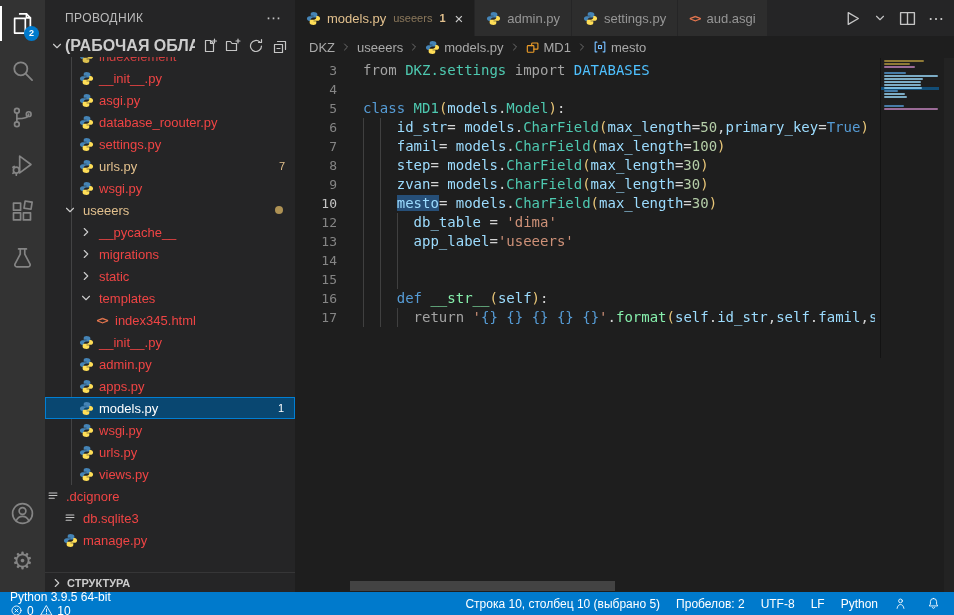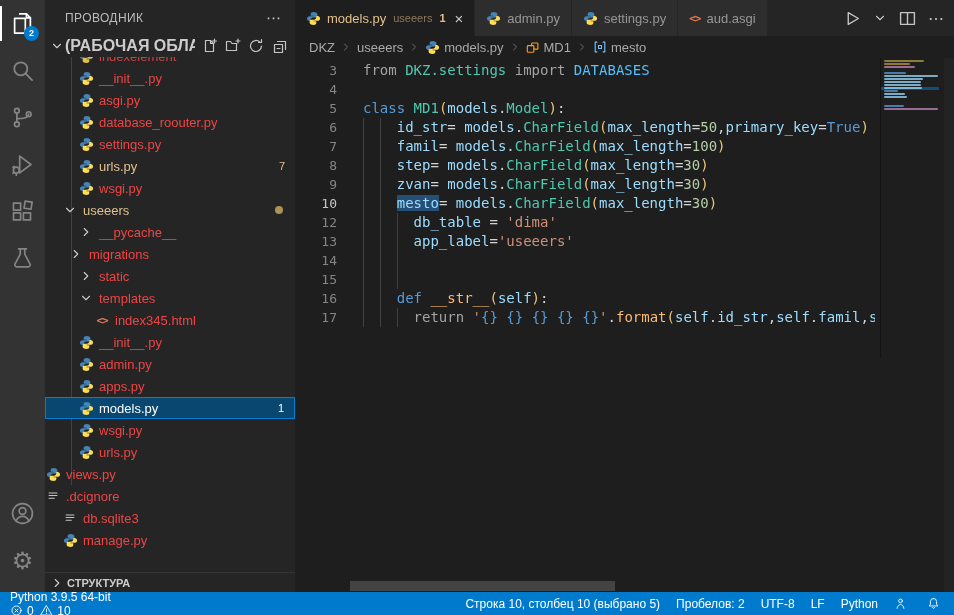--- a/index.html
+++ b/index.html
@@ -63,21 +63,21 @@
   
   #code { position:absolute; left:0; top:58px; right:79px; height:300px; padding-top:3px;
     font-family:"DejaVu Sans Mono","Liberation Mono",monospace; font-size:14px; overflow:hidden; }
   .code-line { display:flex; height:19px; line-height:19px; white-space:pre; }
   .code-line .num { display:inline-block; width:42px; text-align:right; color:#858585; flex:none;
     font-size:13px; }
   .code-line.cur .num { color:#c6c6c6; }
   .line-text { position:relative; margin-left:26px; flex:1; overflow:hidden; }
   .guide { position:absolute; top:0; bottom:0; width:0; border-left:1px solid #404040; }
   .s-kw{color:#569cd6} .s-ctrl{color:#a3a3a3} .s-type{color:#4ec9b0} .s-var{color:#9cdcfe}
-  .s-const{color:#4fc1ff} .s-fn{color:#fdba74} .s-str{color:#ce9178} .s-num{color:#b5cea8}
+  .s-const{color:#4fc1ff} .s-fn{color:#86efac} .s-str{color:#ce9178} .s-num{color:#b5cea8}
   .s-p{color:#d4d4d4} .s-br{color:#e8c678} .s-fmt{color:#569cd6}
   .s-sel{color:#9cdcfe; background:#264f78;}
 
   
   #minimap { position:absolute; left:585px; top:58px; width:59px; height:300px; border-left:1px solid rgba(0,0,0,.35); }
   .mm-bar { height:2px; margin:0 0 1px 3px; border-radius:1px; }
   #mm-sel { position:absolute; left:0; right:0; height:3px; background:rgba(18,80,123,.95); }
   #vscroll { position:absolute; left:649px; top:58px; width:10px; height:534px; background:rgba(121,121,121,.06); }
   #hscroll { position:absolute; left:55px; top:581px; width:265px; height:10px; background:#434343; }
 
@@ -279,21 +279,21 @@
         </div>
         <div class="tree-row" style="padding-left: 33px;">
           <span class="chev">
             <svg width="14" height="14" viewBox="0 0 16 16" fill="none" stroke="#cccccc" stroke-width="1.3" stroke-linecap="round" stroke-linejoin="round">
               <path d="M6 4l4 4-4 4"></path>
             </svg>
           </span>
           <span class="lbl">__pycache__</span>
           <span class="spacer"></span>
         </div>
-        <div class="tree-row" style="padding-left: 23px;">
+        <div class="tree-row" style="padding-left: 33px;">
           <span class="chev">
             <svg width="14" height="14" viewBox="0 0 16 16" fill="none" stroke="#cccccc" stroke-width="1.3" stroke-linecap="round" stroke-linejoin="round">
               <path d="M6 4l4 4-4 4"></path>
             </svg>
           </span>
           <span class="lbl">migrations</span>
           <span class="spacer"></span>
         </div>
         <div class="tree-row" style="padding-left: 33px;">
           <span class="chev">
@@ -374,21 +374,21 @@
         <div class="tree-row" style="padding-left: 33px;">
           <span style="display: flex; width: 16px; justify-content: center;">
             <svg width="15" height="15" viewBox="0 0 16 16">
               <path fill="#4584b6" d="M8 1C6.1 1 5 1.8 5 3.1V5h3v.5H3.7C2.2 5.5 1 6.6 1 8.1c0 1.5 1.2 2.6 2.7 2.6H5V9.3C5 7.9 6.2 6.8 7.6 6.8h2.9c.9 0 1.6-.7 1.6-1.6V3.1C12.1 1.8 9.9 1 8 1z"></path>
               <path fill="#ffde57" d="M8 15c1.9 0 3-.8 3-2.1V11H8v-.5h4.3c1.5 0 2.7-1.1 2.7-2.6 0-1.5-1.2-2.6-2.7-2.6H11v1.4c0 1.4-1.2 2.5-2.6 2.5H5.5c-.9 0-1.6.7-1.6 1.6v2.1C3.9 14.2 6.1 15 8 15z"></path>
             </svg>
           </span>
           <span class="lbl">urls.py</span>
           <span class="spacer"></span>
         </div>
-        <div class="tree-row" style="">
+        <div class="tree-row" style="padding-left: 33px;">
           <span style="display: flex; width: 16px; justify-content: center;">
             <svg width="15" height="15" viewBox="0 0 16 16">
               <path fill="#4584b6" d="M8 1C6.1 1 5 1.8 5 3.1V5h3v.5H3.7C2.2 5.5 1 6.6 1 8.1c0 1.5 1.2 2.6 2.7 2.6H5V9.3C5 7.9 6.2 6.8 7.6 6.8h2.9c.9 0 1.6-.7 1.6-1.6V3.1C12.1 1.8 9.9 1 8 1z"></path>
               <path fill="#ffde57" d="M8 15c1.9 0 3-.8 3-2.1V11H8v-.5h4.3c1.5 0 2.7-1.1 2.7-2.6 0-1.5-1.2-2.6-2.7-2.6H11v1.4c0 1.4-1.2 2.5-2.6 2.5H5.5c-.9 0-1.6.7-1.6 1.6v2.1C3.9 14.2 6.1 15 8 15z"></path>
             </svg>
           </span>
           <span class="lbl">views.py</span>
           <span class="spacer"></span>
         </div>
         <div class="tree-row" style="padding-left: 0;">

